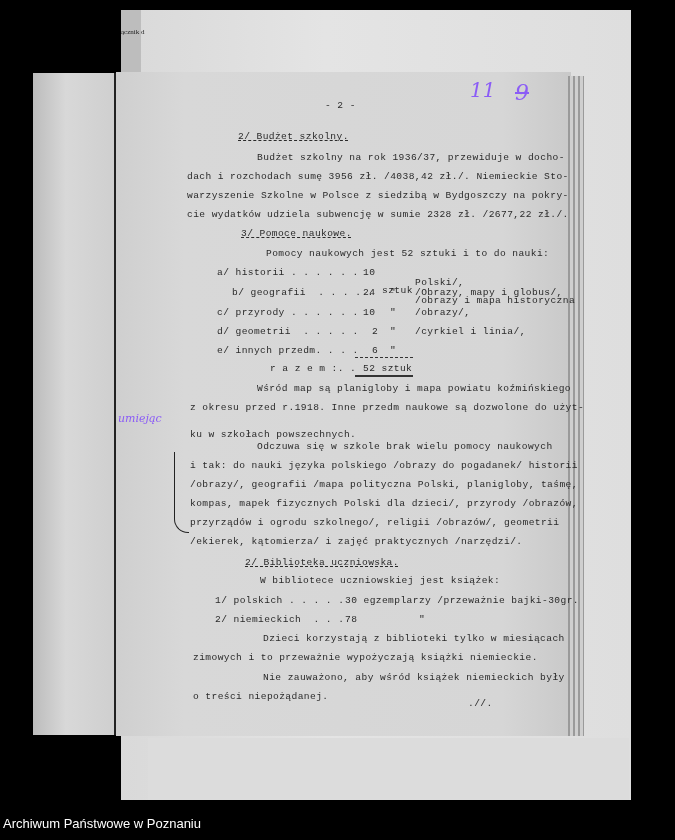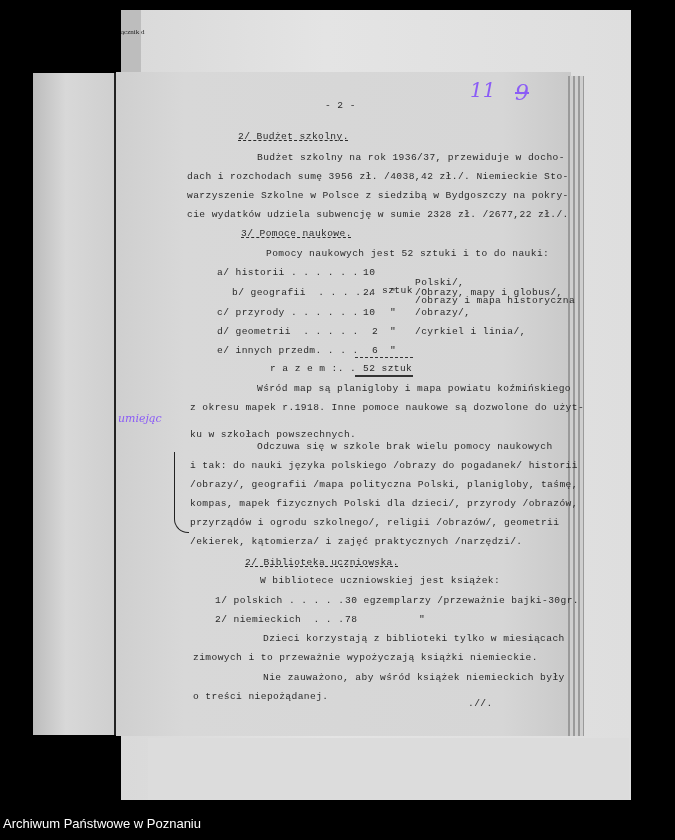--- a/index.html
+++ b/index.html
@@ -73,21 +73,21 @@
 <div class="line" style="left:217px;top:345px;">e/ innych przedm. . . .</div>
 <div class="line" style="left:372px;top:345px;">6</div>
 <div class="line" style="left:390px;top:345px;">"</div>
 <div style="position:absolute;left:355px;top:357px;width:58px;border-top:1px dashed #333;"></div>
 
 <div class="line" style="left:270px;top:363px;">r a z e m :. .</div>
 <div class="line" style="left:363px;top:363px;">52 sztuk</div>
 <div style="position:absolute;left:355px;top:375px;width:58px;border-top:2px double #333;"></div>
 
 <div class="line" style="left:257px;top:383px;">Wśród map są planigloby i mapa powiatu koźmińskiego</div>
-<div class="line" style="left:190px;top:402px;">z okresu mapek r.1918. Inne pomoce naukowe są dozwolone do użyt-</div>
+<div class="line" style="left:190px;top:402px;">z okresu przed r.1918. Inne przedm naukowe są dozwolone do użyt-</div>
 <div class="line" style="left:190px;top:421px;margin-top:8px;">ku w szkołach powszechnych.</div>
 <div class="hand" style="left:118px;top:412px;font-size:11px;">umiejąc</div>
 
 <div class="line" style="left:257px;top:441px;">Odczuwa się w szkole brak wielu pomocy naukowych</div>
 <div class="line" style="left:190px;top:460px;">i tak: do nauki języka polskiego /obrazy do pogadanek/ historii</div>
 <div class="line" style="left:190px;top:479px;">/obrazy/, geografii /mapa polityczna Polski, planigloby, taśmę,</div>
 <div class="line" style="left:190px;top:498px;">kompas, mapek fizycznych Polski dla dzieci/, przyrody /obrazów,</div>
 <div class="line" style="left:190px;top:517px;">przyrządów i ogrodu szkolnego/, religii /obrazów/, geometrii</div>
 <div class="line" style="left:190px;top:536px;">/ekierek, kątomierza/ i zajęć praktycznych /narzędzi/.</div>
 <div style="position:absolute;left:174px;top:452px;width:14px;height:80px;border-left:1px solid #222;border-bottom:1px solid #222;border-radius:0 0 0 14px;"></div>

